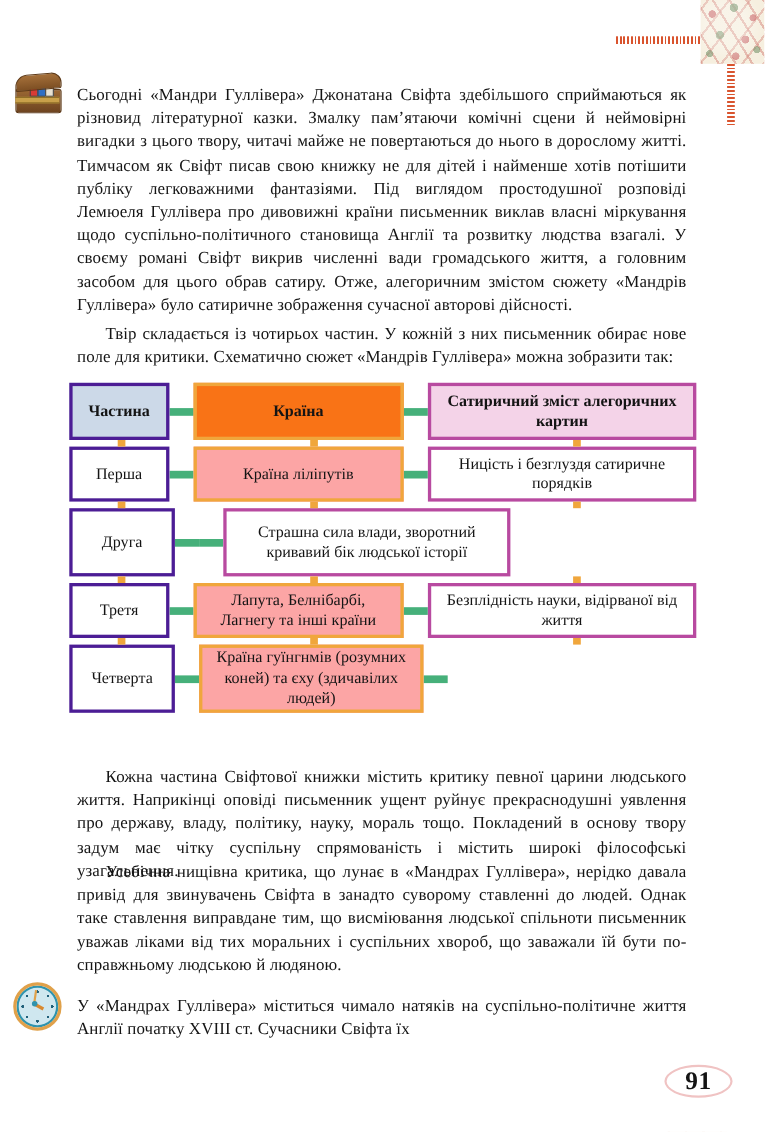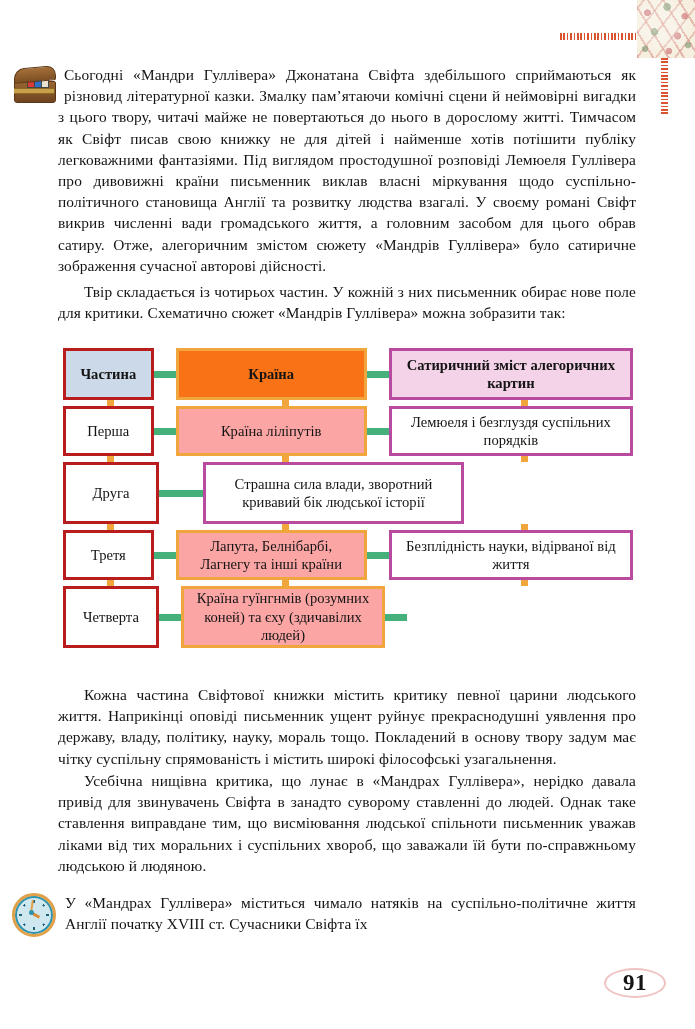--- a/index.html
+++ b/index.html
@@ -75,21 +75,21 @@
     position: absolute;
     left: 58px;
     width: 578px;
     font-size: 15.4px;
     line-height: 21.2px;
     text-align: justify;
     text-justify: inter-word;
     letter-spacing: .1px;
     hyphens: manual;
   }
-  .textblock p { margin: 0; }
+  .textblock p { margin: 12px; }
   .indent { text-indent: 26px; }
 
   
   .chest-icon {
     float: left;
     width: 44px;
     height: 36px;
     margin: 2px 8px 0 -46px;
     shape-outside: inset(0);
     position: relative;
@@ -181,21 +181,21 @@
     box-sizing: border-box;
     display: flex;
     align-items: center;
     justify-content: center;
     text-align: center;
     padding: 4px 6px;
     font-size: 14.6px;
     line-height: 18.4px;
     position: relative;
   }
-  .c1 { width: 96px; border: 3px solid #b91c1c; background: #ffffff; }
+  .c1 { width: 96px; border: 3px solid #4c1d95; background: #ffffff; }
   .c2 { width: 204px; border: 3px solid #f0a63c; background: #fca5a5; }
   .c3 { width: 261px; border: 3px solid #b84aa0; background: #ffffff; }
 
   .head .c1 { background: #ccd9e8; font-weight: bold; }
   .head .c2 { background: #f97316; font-weight: bold; }
   .head .c3 { background: #f4d3e8; font-weight: bold; }
 
   
   .hconn {
     width: 22px;
@@ -296,21 +296,21 @@
       <div class="cell c2">Країна</div>
       <div class="hconn"></div>
       <div class="cell c3">Сатиричний зміст алегоричних картин</div>
     </div>
 
     <div class="drow h-r1">
       <div class="cell c1">Перша</div>
       <div class="hconn"></div>
       <div class="cell c2">Країна ліліпутів</div>
       <div class="hconn"></div>
-      <div class="cell c3">Лемюеля і безглуздя суспільних порядків</div>
+      <div class="cell c3">Ницість і безглуздя сатиричне порядків</div>
     </div>
 
     <div class="drow h-r2">
       <div class="cell c1">Друга</div>
       <div class="hconn"></div>
       <div class="hconn"></div>
       <div class="cell c3">Страшна сила влади, зворотний кривавий бік людської історії</div>
     </div>
 
     <div class="drow h-r3">

